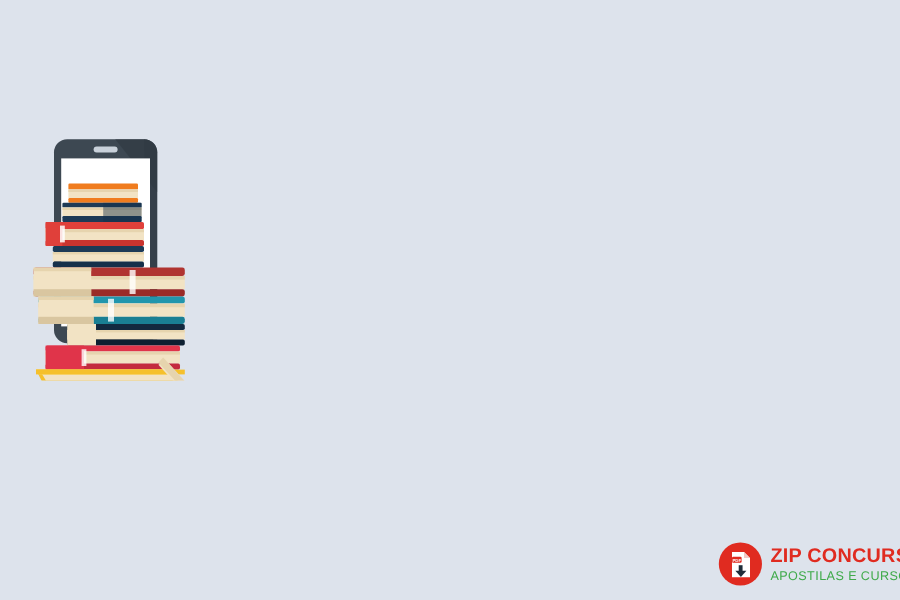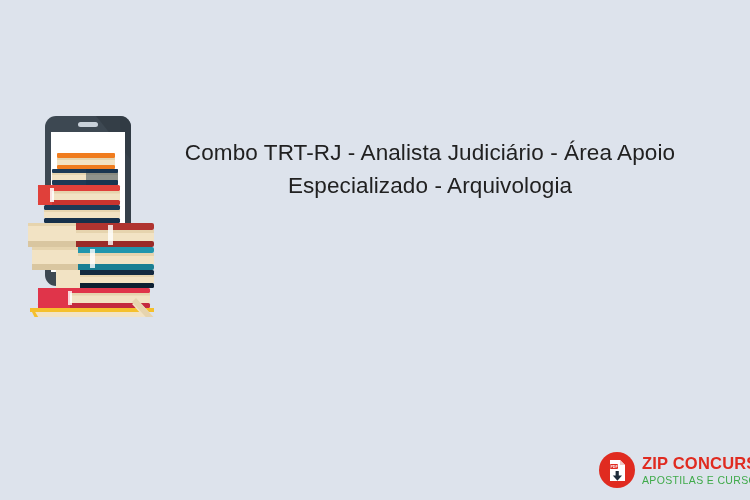--- a/index.html
+++ b/index.html
@@ -197,23 +197,20 @@
         <rect x="8" y="206" width="20" height="25" rx="2" fill="#1d8ca6"></rect>
         <g>
           <rect x="126" y="212" width="4" height="12" fill="#e0403a"></rect>
           <rect x="130" y="212" width="3" height="12" fill="#2196ad"></rect>
         </g>
       </g>
 
     </svg>
   </div>
 
-  <div id="title-block">
-    <h1 id="product-title">Combo TRT-RJ - Analista Judiciário - Área Apoio Especializado - Arquivologia</h1>
-  </div>
 
   <div id="logo">
     <svg id="logo-mark" viewBox="0 0 38 38" xmlns="http://www.w3.org/2000/svg" aria-hidden="true">
       <circle cx="19" cy="19" r="18" fill="#e02b20"></circle>
       <path d="M19 1a18 18 0 0 1 0 36 18 18 0 0 0 0-36z" fill="#c01f16" opacity="0.45"></path>
       <path d="M12 9h10l5 5v16H12z" fill="#ffffff"></path>
       <path d="M22 9l5 5h-5z" fill="#f0c9c6"></path>
       <rect x="12" y="13" width="8" height="5" rx="1" fill="#e02b20"></rect>
       <text x="16" y="17.3" font-family="'Liberation Sans', sans-serif" font-size="3.6" font-weight="bold" fill="#ffffff" text-anchor="middle">PDF</text>
       <rect x="17.6" y="20" width="3.2" height="5" fill="#1f2d3a"></rect>

